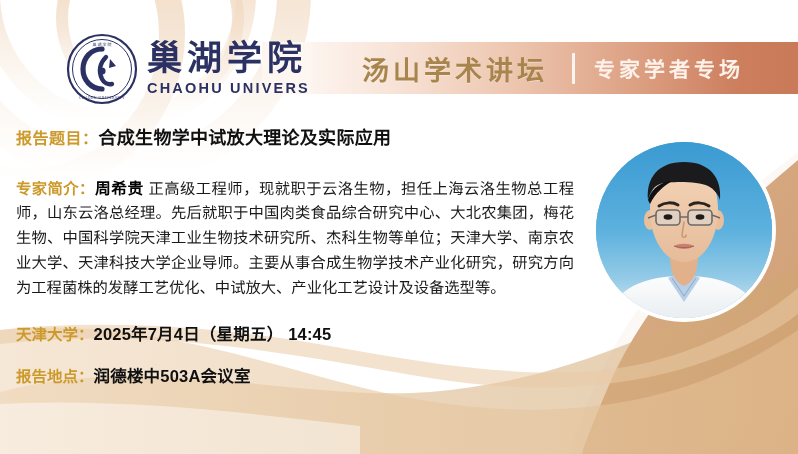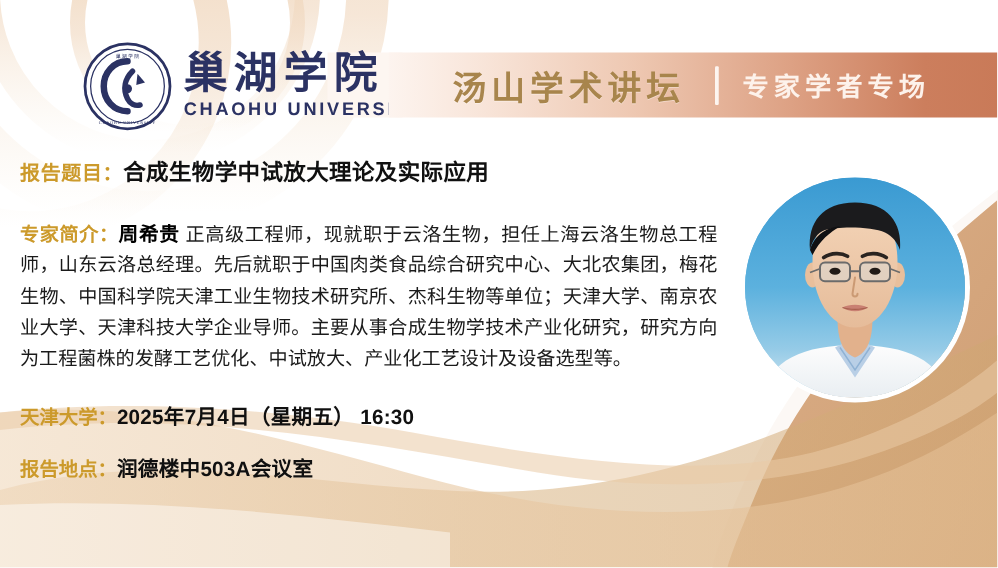--- a/index.html
+++ b/index.html
@@ -253,20 +253,20 @@
 
     <div class="row bio-row">
       <div class="bio-text">
         <span class="label">专家简介：</span><span class="bio-name">周希贵</span><span class="bio-body"> 正高级工程师，现就职于云洛生物，担任上海云洛生物总工程师，山东云洛总经理。先后就职于中国肉类食品综合研究中心、大北农集团，梅花生物、中国科学院天津工业生物技术研究所、杰科生物等单位；天津大学、南京农业大学、天津科技大学企业导师。主要从事合成生物学技术产业化研究，研究方向为工程菌株的发酵工艺优化、中试放大、产业化工艺设计及设备选型等。</span>
       </div>
     </div>
   </div>
 
   <div class="meta">
     <div class="meta-row">
-      <span class="label">天津大学：</span><span class="value">2025年7月4日（星期五） 16:30</span>
+      <span class="label">天津大学：</span><span class="value">2025年7月4日（星期五） 14:45</span>
     </div>
     <div class="meta-row">
       <span class="label">报告地点：</span><span class="value">润德楼中503A会议室</span>
     </div>
   </div>
 
 </div>
 
 </body></html>

